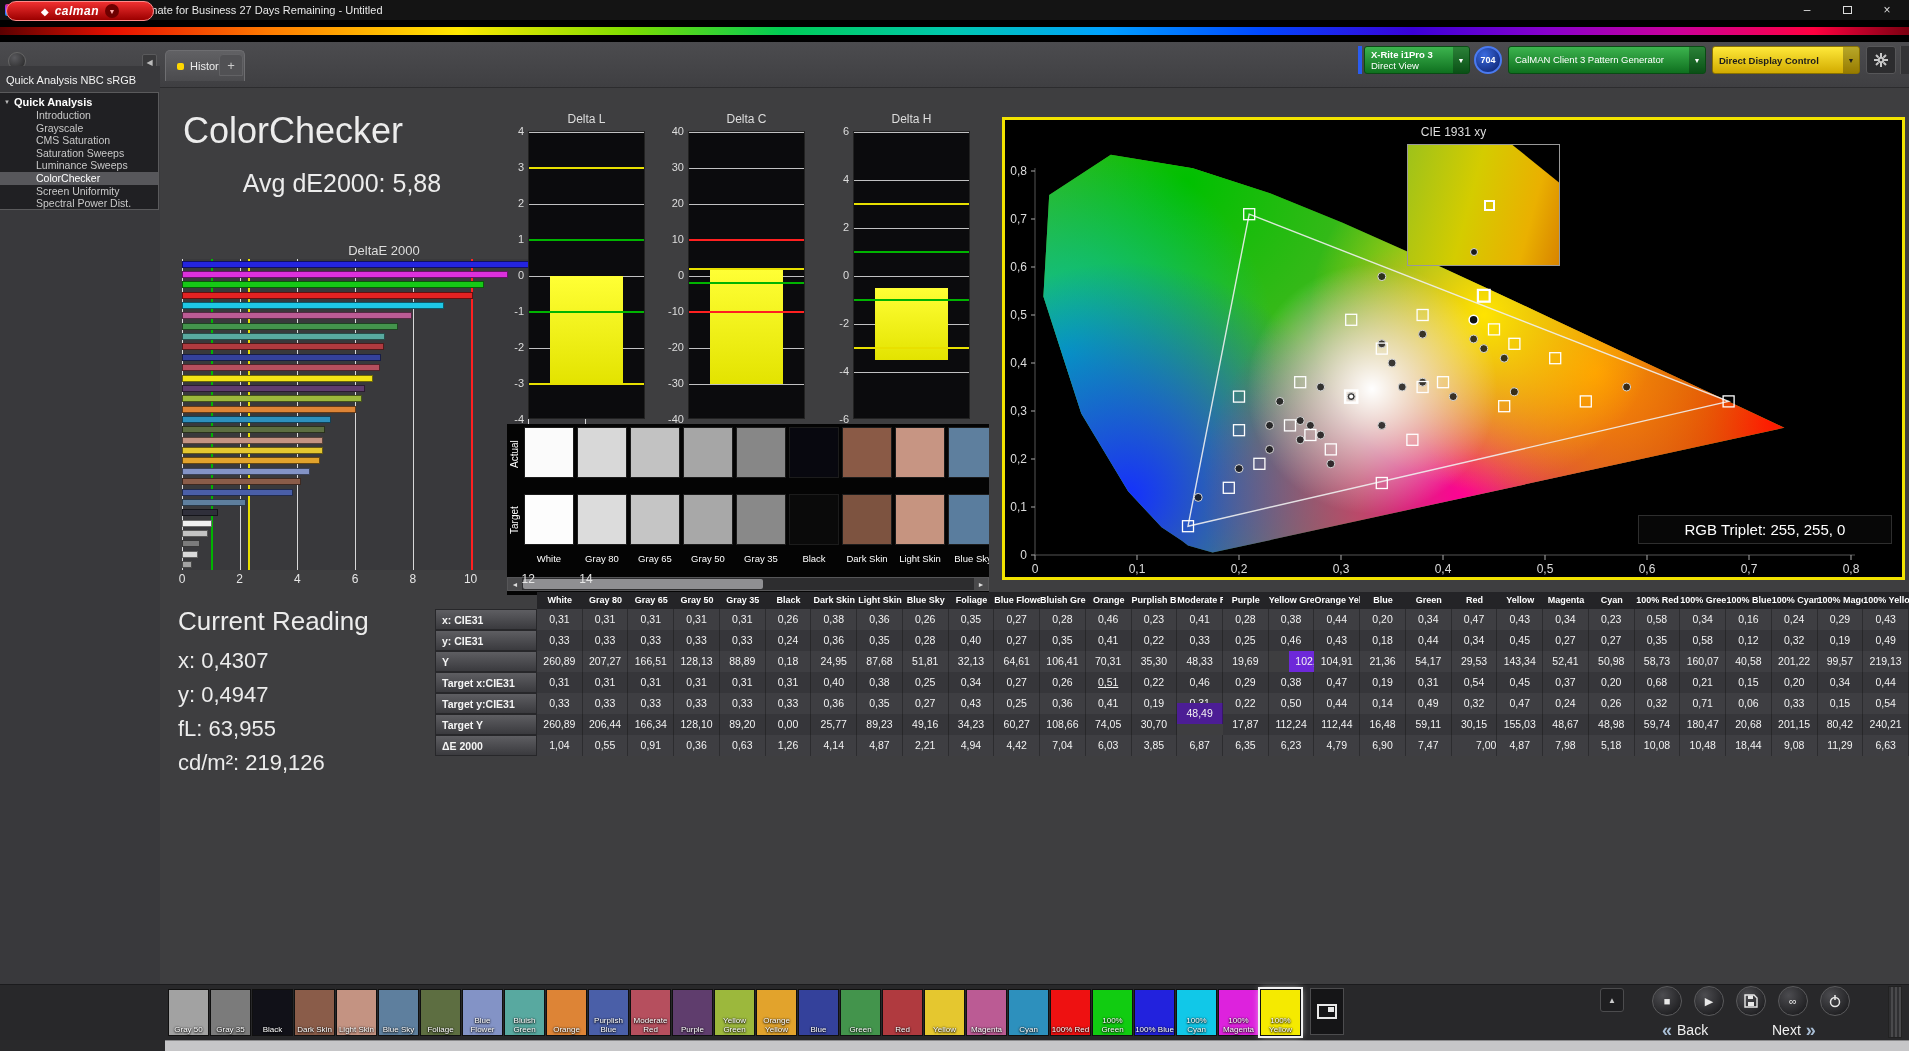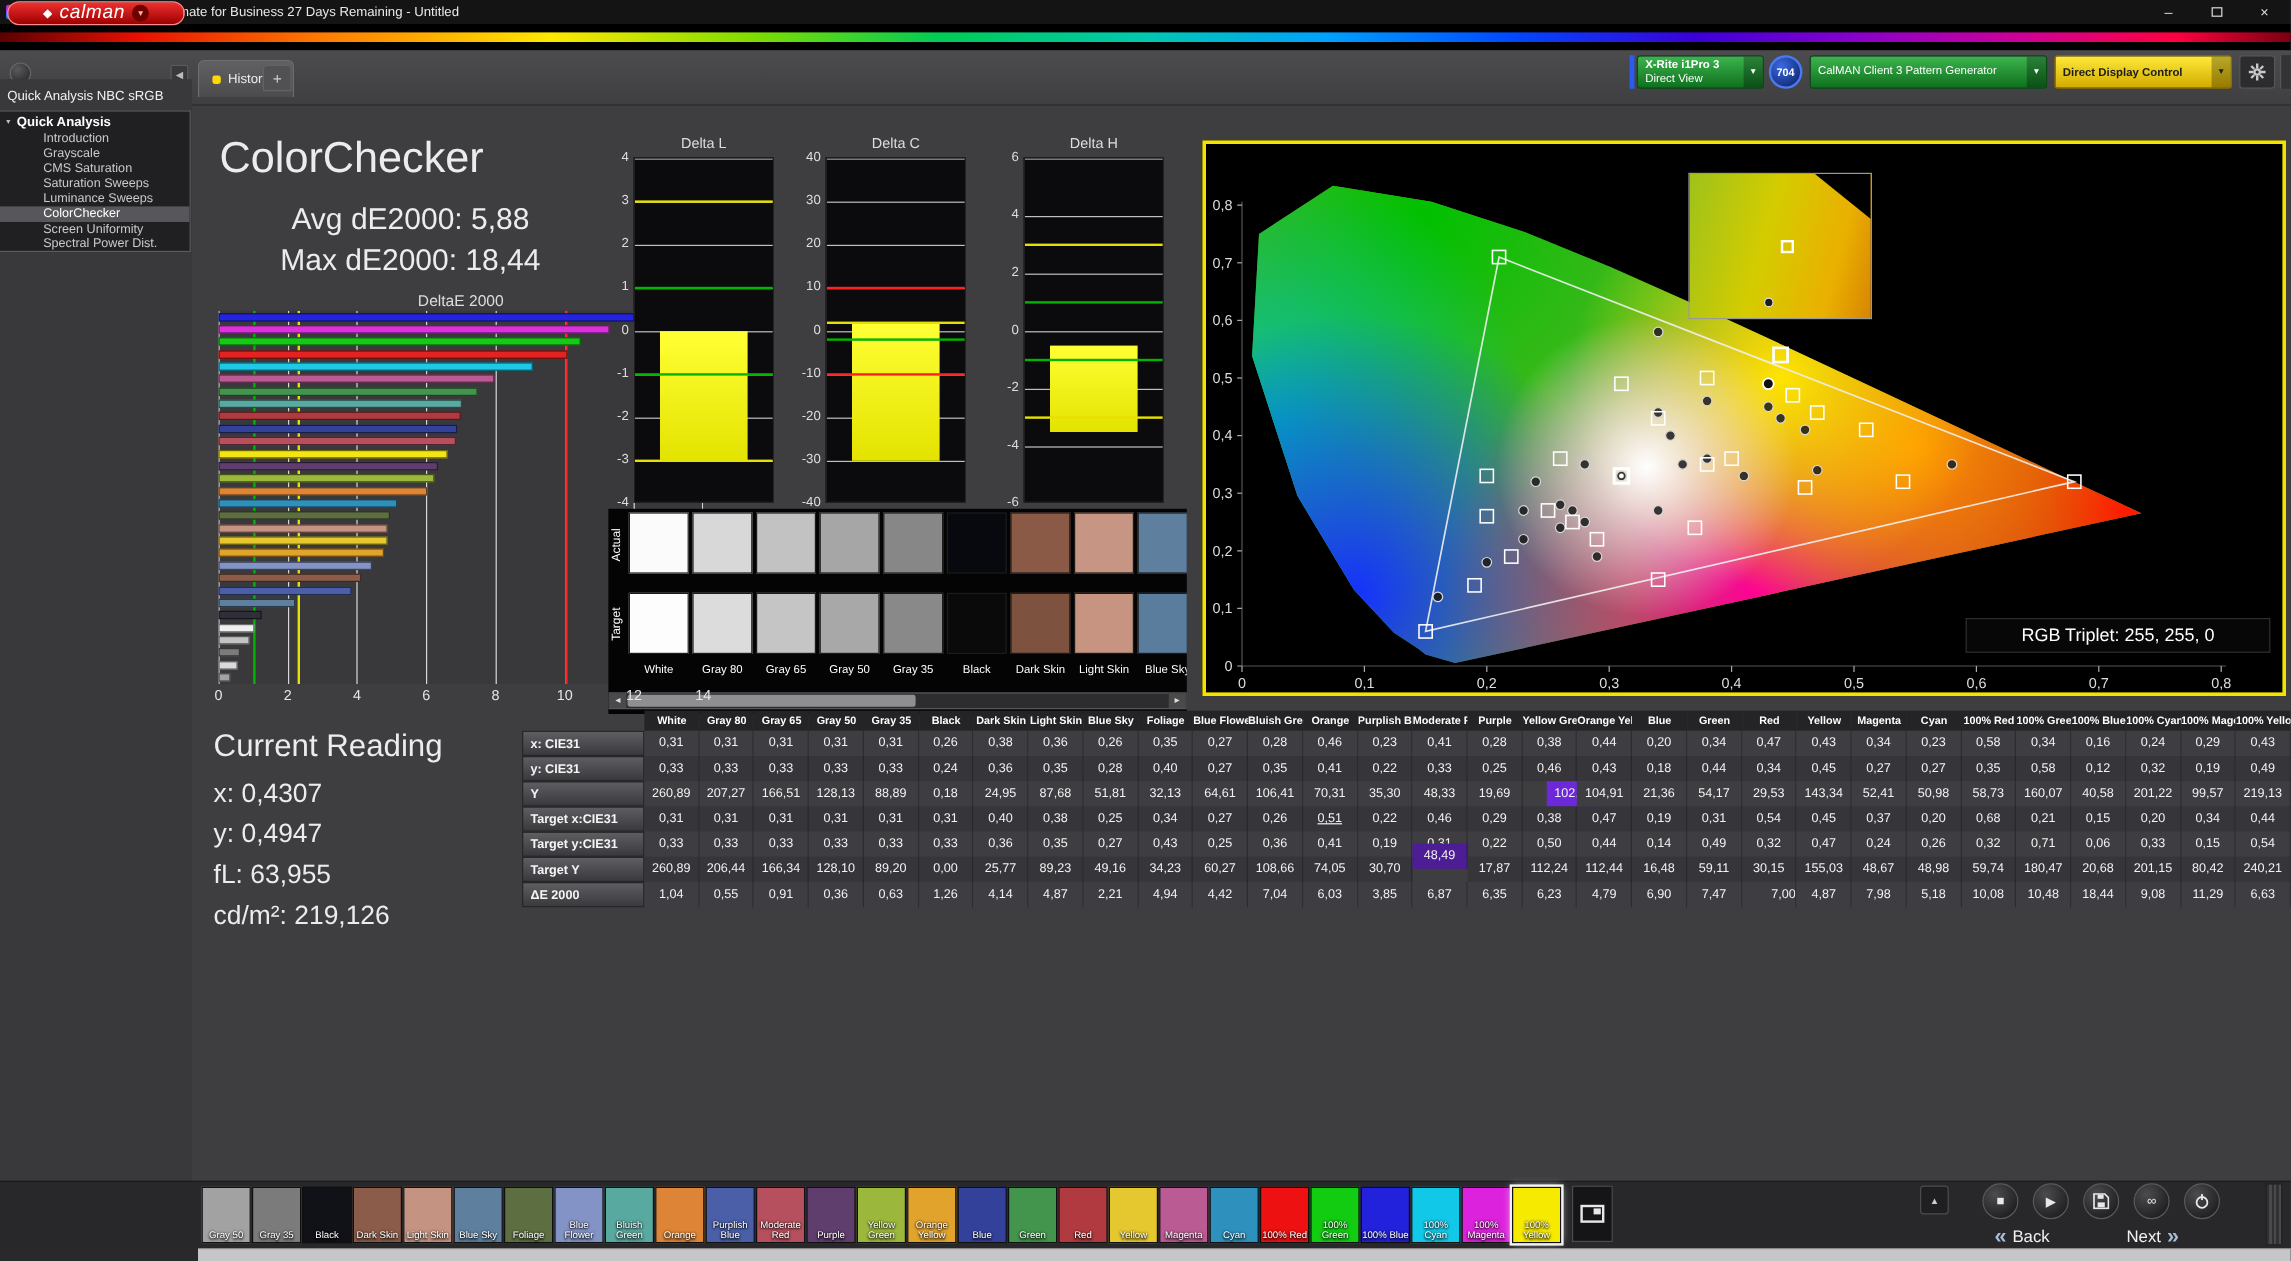--- a/index.html
+++ b/index.html
@@ -12,21 +12,21 @@
 #app-icon{width:12px;height:12px;margin-right:6px;border-radius:2px;background:conic-gradient(#f33,#fc0,#3c3,#09f,#93f,#f33)}
 #win-controls{position:absolute;right:2px;top:0;height:20px;display:flex}
 .win-btn{width:40px;height:20px;display:flex;align-items:center;justify-content:center;color:#ddd;font-size:12px}
 #max-glyph{width:9px;height:8px;border:1.3px solid #ddd;display:inline-block}
 
 
 #brandbar{position:absolute;left:0;top:20px;width:100%;height:22px;background:#000}
 #rainbow{position:absolute;left:0;top:7px;width:100%;height:8px;background:linear-gradient(90deg,#5a0000 0%,#e81000 6%,#ff7a00 14%,#ffe800 24%,#7ddd00 33%,#00cc55 41%,#00c8b0 50%,#00a0ff 58%,#0048ff 66%,#3a00d8 74%,#8800cc 81%,#cc0099 88%,#ff0040 95%,#7a0010 100%)}
 #logo{position:absolute;left:6px;top:1px;width:148px;height:20px;background:linear-gradient(#f03030,#9c0000);border:1px solid #ff8a8a;border-radius:10px;display:flex;align-items:center;justify-content:center;gap:6px;color:#fff}
 #logo .diamond{font-size:10px}
-#logo .logo-text{font-size:16px;font-weight:normal;font-style:italic;letter-spacing:.5px}
+#logo .logo-text{font-size:12px;font-weight:bold;font-style:italic;letter-spacing:.5px}
 #logo .logo-caret{width:14px;height:14px;border-radius:50%;background:#6e0000;font-size:7px;display:flex;align-items:center;justify-content:center;color:#ffb0b0}
 
 
 #tabbar{position:absolute;left:0;top:42px;width:100%;height:46px;background:linear-gradient(#4c4c4f,#3f3f42);border-bottom:1px solid #2c2c2e}
 #panel-circle{position:absolute;left:8px;top:52px;width:18px;height:18px;border-radius:50%;background:radial-gradient(circle at 35% 30%,#5a5a5e,#222);border:1px solid #666}
 #collapse-btn{position:absolute;left:142px;top:54px;width:15px;height:16px;color:#bbb;font-size:8px;display:flex;align-items:center;justify-content:center;background:#39393b;border:1px solid #5a5a5c;border-radius:2px}
 #tab-active{position:absolute;left:165px;top:50px;height:31px;padding:0 11px;background:linear-gradient(#616164,#4b4b4e);border:1px solid #6e6e71;border-bottom:none;border-radius:5px 5px 0 0;display:flex;align-items:center;gap:6px;color:#ececec;font-size:11px}
 .tab-dot{width:7px;height:7px;background:#ffd800;border-radius:2px}
 #tab-add{position:absolute;left:219px;top:54px;width:24px;height:22px;background:#515154;border:1px solid #626265;border-radius:4px 4px 0 0;color:#ccc;display:flex;align-items:center;justify-content:center;font-size:13px}
 
@@ -212,21 +212,20 @@
           <div class="tree-item">Luminance Sweeps</div>
           <div class="tree-item selected">ColorChecker</div>
           <div class="tree-item">Screen Uniformity</div>
           <div class="tree-item">Spectral Power Dist.</div>
         </div>
     </div>
   </div>
 
   <div id="cc-title">ColorChecker</div>
   <div id="avg-line">Avg dE2000: 5,88</div>
-  <div id="max-line">Max dE2000: 18,44</div>
 
   <div id="dechart-title">DeltaE 2000</div>
   <div id="dechart">
       <div class="vline" style="left: 0px;"></div>
       <div class="vline" style="left: 57.7143px;"></div>
       <div class="vline" style="left: 115.429px;"></div>
       <div class="vline" style="left: 173.143px;"></div>
       <div class="vline" style="left: 230.857px;"></div>
       <div class="vline" style="left: 288.571px;"></div>
       <div class="vline" style="left: 346.286px;"></div>
@@ -347,20 +346,21 @@
       </div>
     <div id="sw-scroll">
       <span class="sw-arrow">◄</span>
       <span style="flex:1"></span>
       <span class="sw-arrow">►</span>
       <div id="sw-thumb"></div>
     </div>
   </div>
 
   <div id="cie-panel">
+    <div id="cie-title">CIE 1931 xy</div>
     <div id="cie-svg-holder"><svg width="897" height="437" viewBox="0 0 897 437">
           <defs>
             <radialGradient id="gG" gradientUnits="userSpaceOnUse" cx="183" cy="41" r="260">
               <stop offset="0" stop-color="#00c000"></stop>
               <stop offset="1" stop-color="#00c000" stop-opacity="0"></stop>
             </radialGradient>
             <radialGradient id="gT" gradientUnits="userSpaceOnUse" cx="61" cy="213" r="210">
               <stop offset="0" stop-color="#00c0aa"></stop>
               <stop offset="1" stop-color="#00c0aa" stop-opacity="0"></stop>
             </radialGradient>

